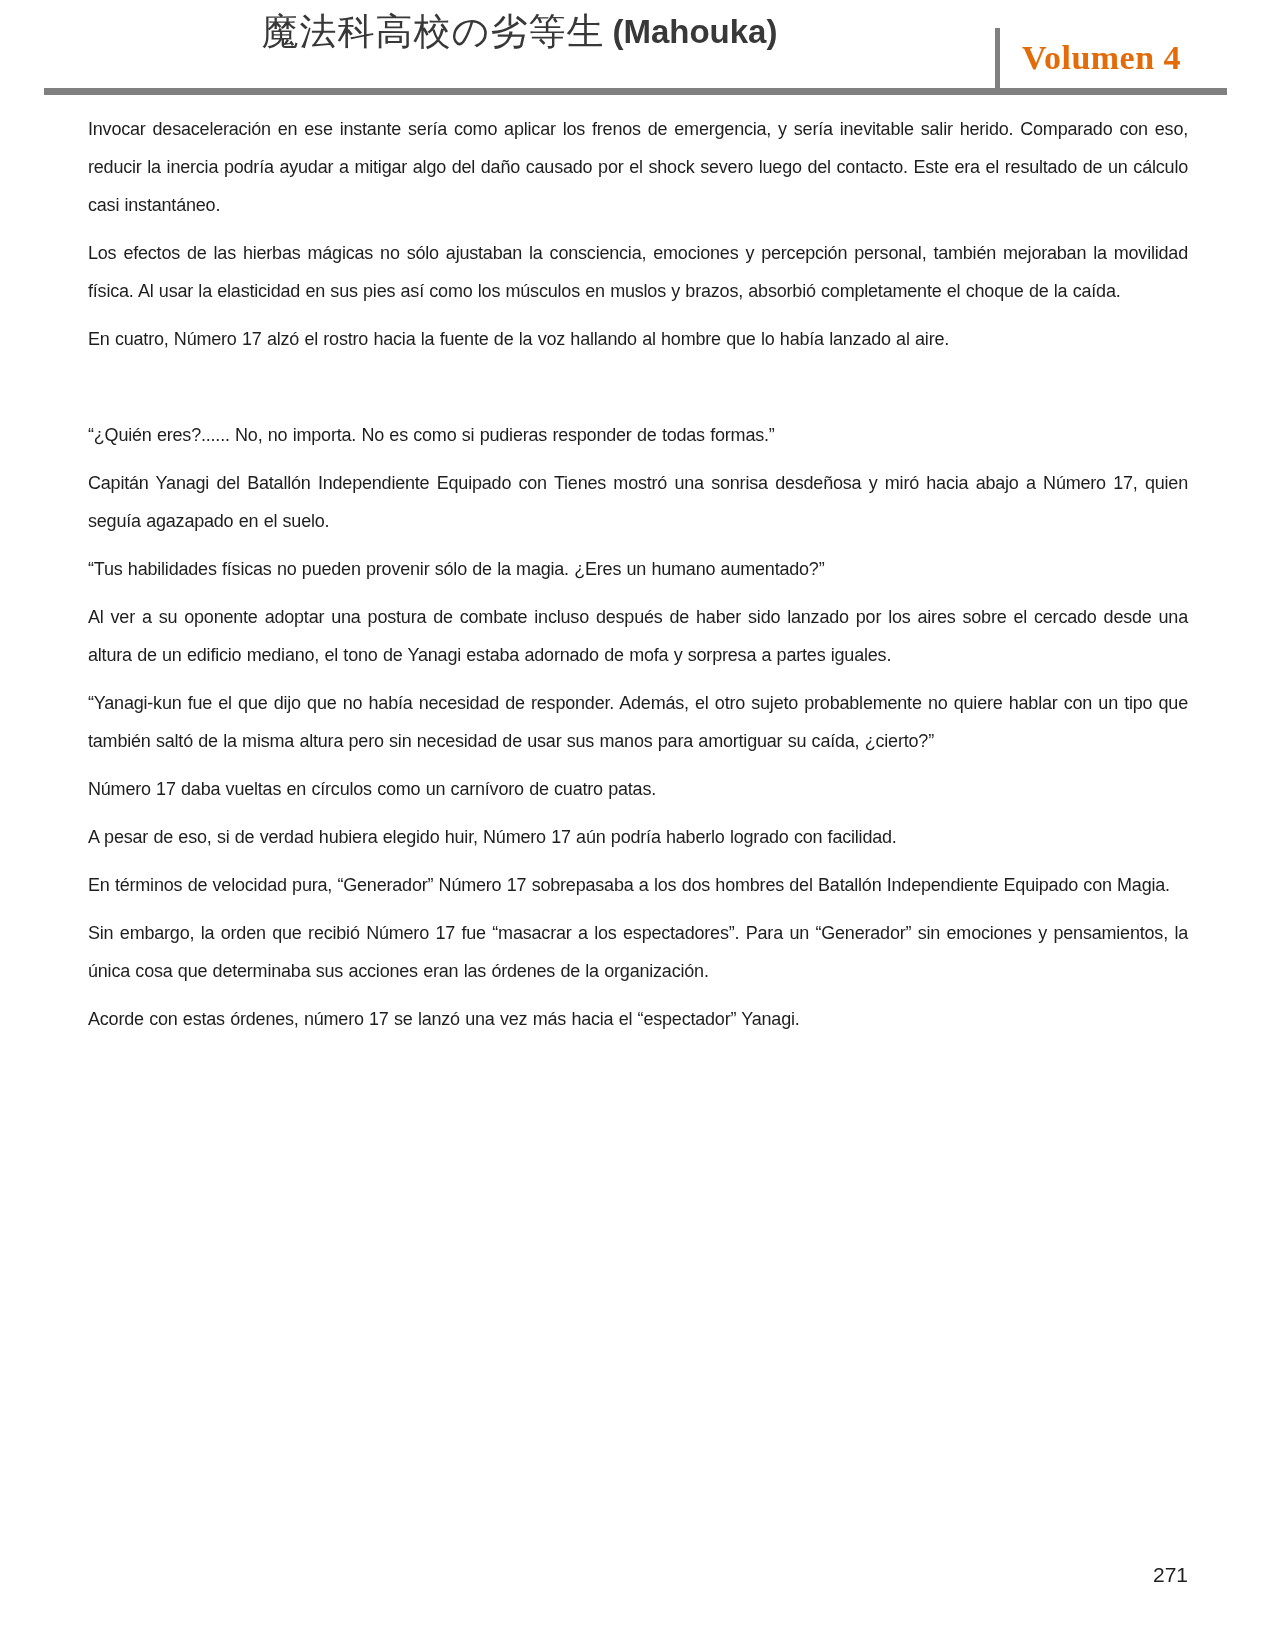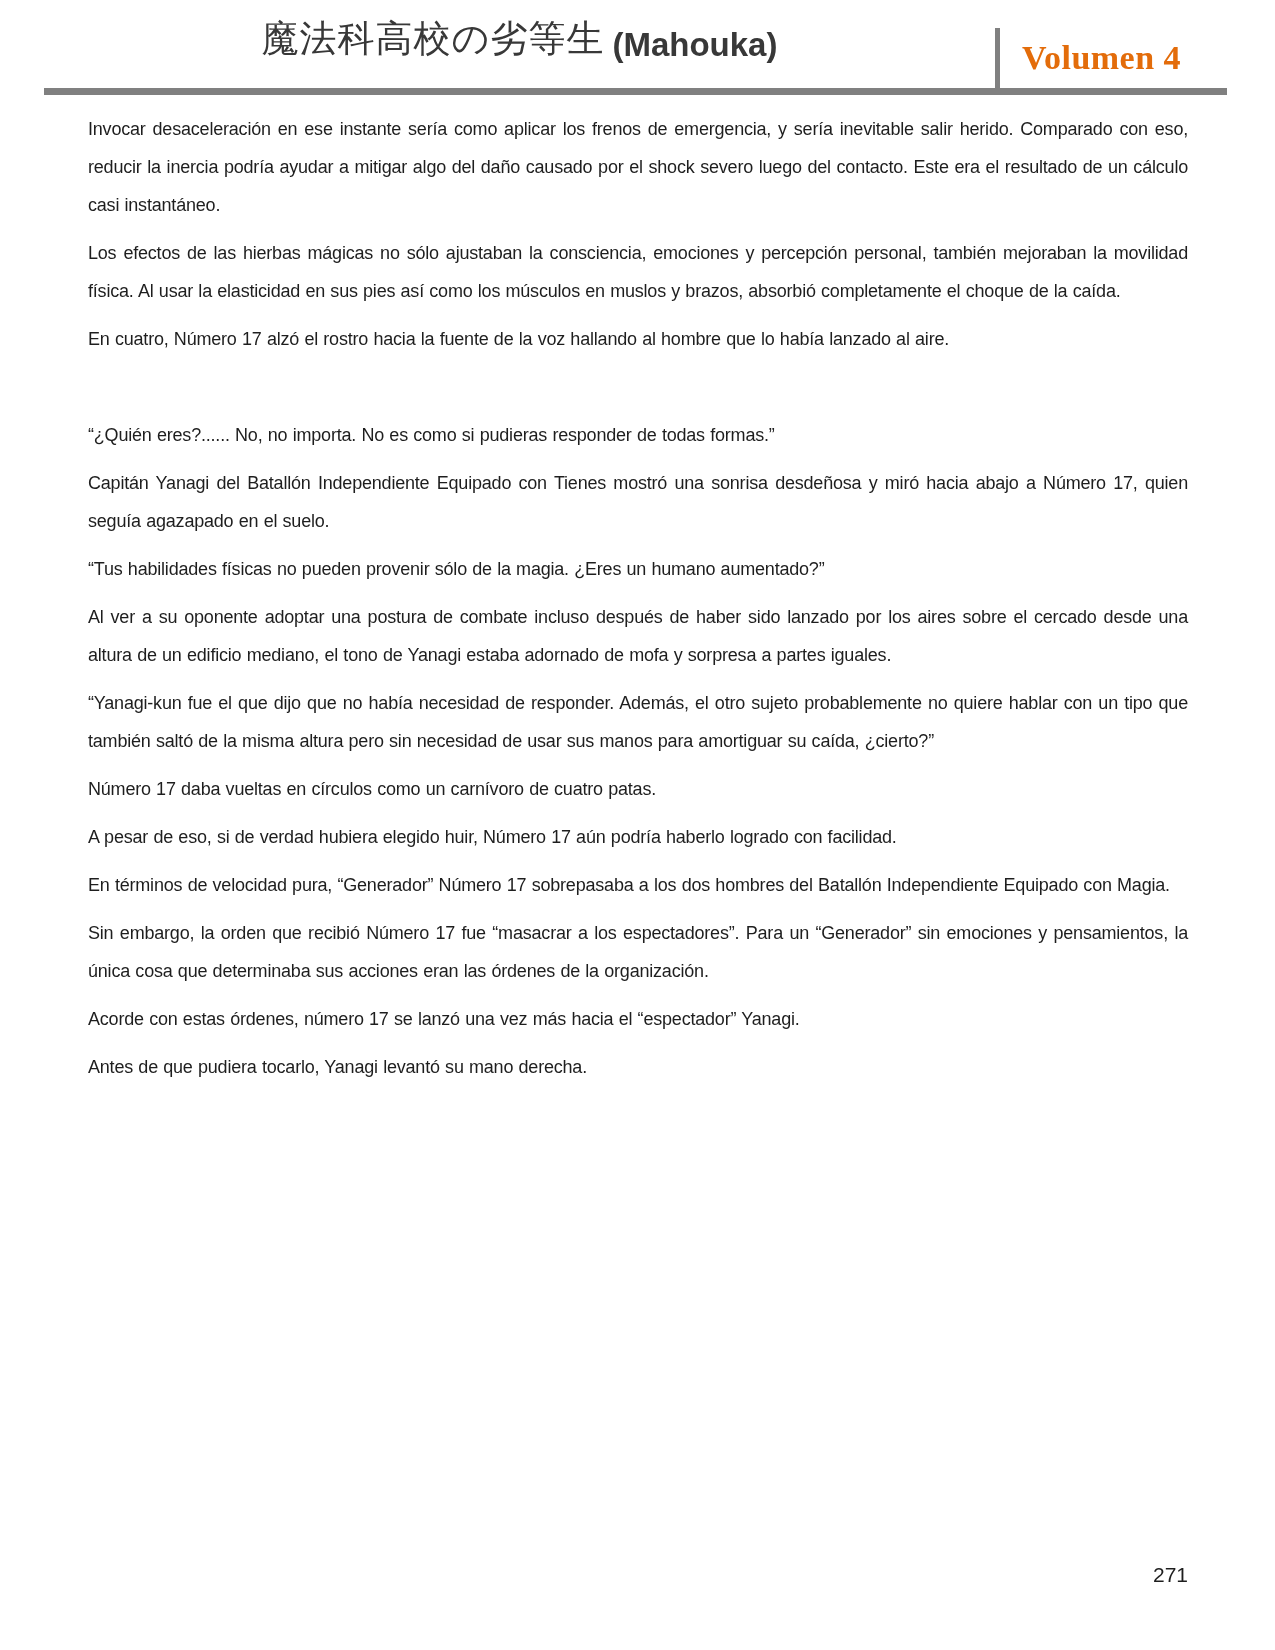--- a/index.html
+++ b/index.html
@@ -22,21 +22,21 @@
     width: 1183px;
     height: 88px;
     border-bottom: 7px solid #808080;
     display: flex;
     align-items: stretch;
   }
   .header-title-cell {
     flex: 1 1 auto;
     display: flex;
     justify-content: center;
-    align-items: flex-end;
+    align-items: center;
     padding-bottom: 24px;
     white-space: nowrap;
   }
   .title-jp {
     font-family: "DejaVu Serif", "Liberation Serif", serif;
     font-size: 37px;
     color: #383838;
     letter-spacing: 1px;
   }
   .title-latin {
@@ -112,18 +112,17 @@
       <p class="paragraph">“¿Quién eres?...... No, no importa. No es como si pudieras responder de todas formas.”</p>
       <p class="paragraph">Capitán Yanagi del Batallón Independiente Equipado con Tienes mostró una sonrisa desdeñosa y miró hacia abajo a Número 17, quien seguía agazapado en el suelo.</p>
       <p class="paragraph">“Tus habilidades físicas no pueden provenir sólo de la magia. ¿Eres un humano aumentado?”</p>
       <p class="paragraph">Al ver a su oponente adoptar una postura de combate incluso después de haber sido lanzado por los aires sobre el cercado desde una altura de un edificio mediano, el tono de Yanagi estaba adornado de mofa y sorpresa a partes iguales.</p>
       <p class="paragraph">“Yanagi-kun fue el que dijo que no había necesidad de responder. Además, el otro sujeto probablemente no quiere hablar con un tipo que también saltó de la misma altura pero sin necesidad de usar sus manos para amortiguar su caída, ¿cierto?”</p>
       <p class="paragraph">Número 17 daba vueltas en círculos como un carnívoro de cuatro patas.</p>
       <p class="paragraph">A pesar de eso, si de verdad hubiera elegido huir, Número 17 aún podría haberlo logrado con facilidad.</p>
       <p class="paragraph">En términos de velocidad pura, “Generador” Número 17 sobrepasaba a los dos hombres del Batallón Independiente Equipado con Magia.</p>
       <p class="paragraph">Sin embargo, la orden que recibió Número 17 fue “masacrar a los espectadores”. Para un “Generador” sin emociones y pensamientos, la única cosa que determinaba sus acciones eran las órdenes de la organización.</p>
       <p class="paragraph">Acorde con estas órdenes, número 17 se lanzó una vez más hacia el “espectador” Yanagi.</p>
-      <p class="paragraph">Antes de que pudiera tocarlo, Yanagi levantó su mano derecha.</p>
     </div>
 
   <div class="page-number">271</div>
 
 </div>
 
 </body></html>

